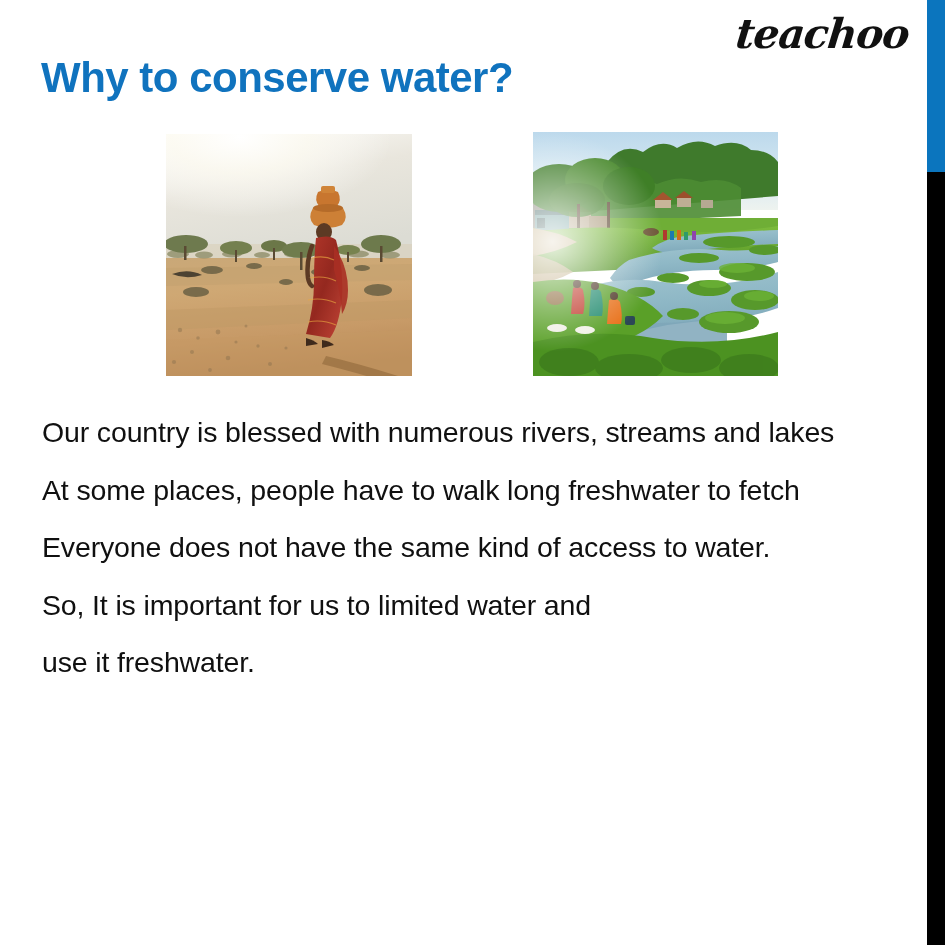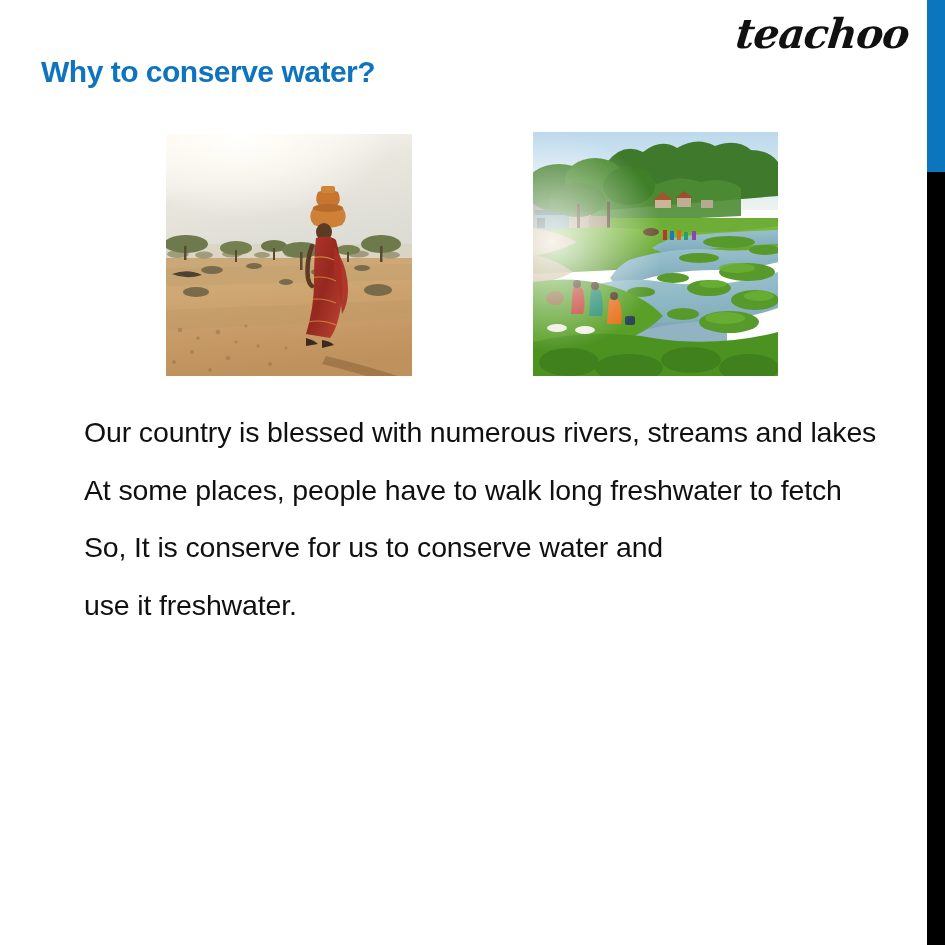--- a/index.html
+++ b/index.html
@@ -58,21 +58,21 @@
     transform: skewX(-6deg);
   }
 
   
   #page-title {
     position: absolute;
     left: 41px;
     top: 55px;
     font-family: "Liberation Sans", sans-serif;
     font-weight: 700;
-    font-size: 30px;
+    font-size: 42px;
     letter-spacing: -0.5px;
     color: #1073be;
     line-height: 1.1;
     white-space: nowrap;
   }
 
   
   .photo {
     position: absolute;
     overflow: hidden;
@@ -99,21 +99,20 @@
     width: 860px;
   }
   .copy-line {
     font-family: "Liberation Sans", sans-serif;
     font-size: 28.5px;
     color: #101010;
     line-height: 57.6px;
     height: 57.6px;
     white-space: nowrap;
     letter-spacing: -0.15px;
-    margin-left: 42px;
   }
 </style>
 </head>
 <body>
 
 <div id="slide">
 
   <div id="edge-bar-blue"></div>
   <div id="edge-bar-black"></div>
 
@@ -357,17 +356,18 @@
         <ellipse cx="118" cy="100" rx="8" ry="4" fill="#6b5334"></ellipse>
       </g>
 
       <rect x="0" y="0" width="245" height="244" fill="url(#hazeW)"></rect>
     </svg>
   </div>
 
   <div id="body-copy">
     <div class="copy-line">Our country is blessed with numerous rivers, streams and lakes</div>
     <div class="copy-line">At some places, people have to walk long freshwater to fetch</div>
-    <div class="copy-line">So, It is conserve for us to conserve water and</div>
+    <div class="copy-line">Everyone does not have the same kind of access to water.</div>
+    <div class="copy-line">So, It is important for us to limited water and</div>
     <div class="copy-line">use it freshwater.</div>
   </div>
 
 </div>
 
 </body></html>

